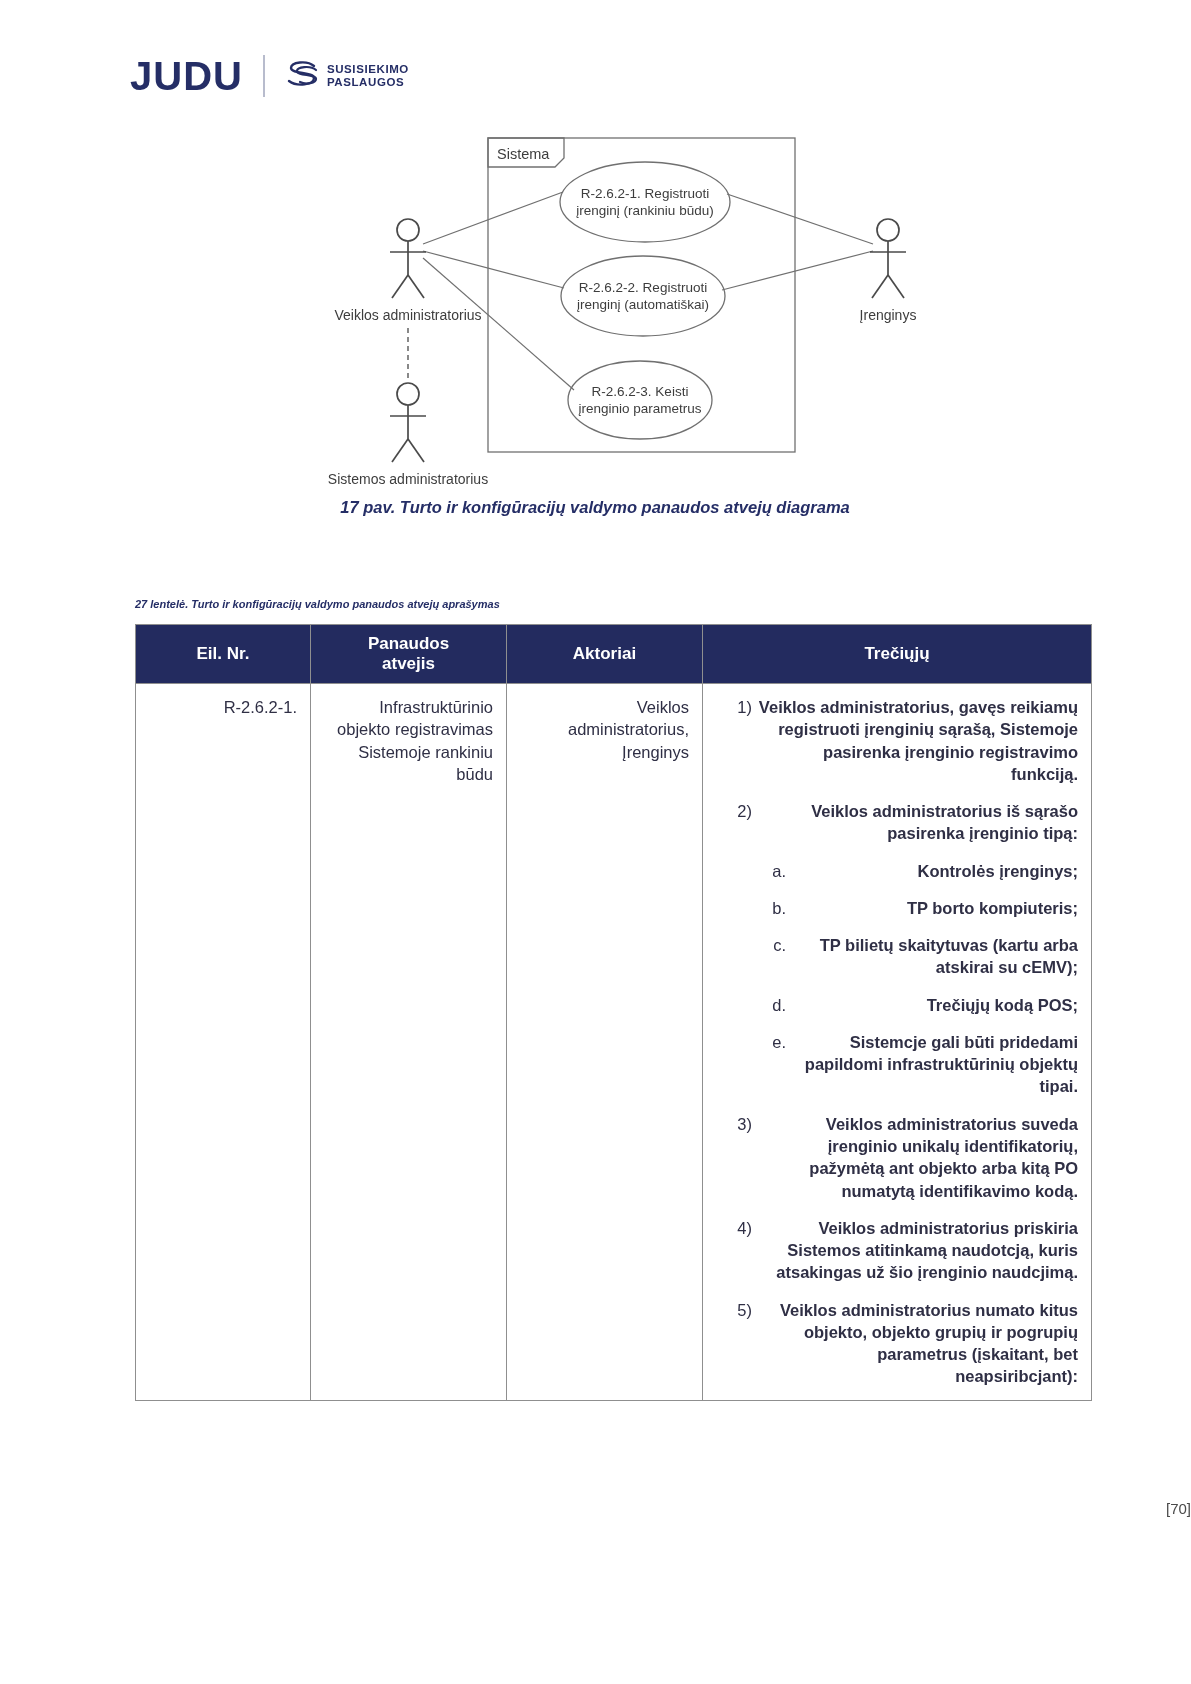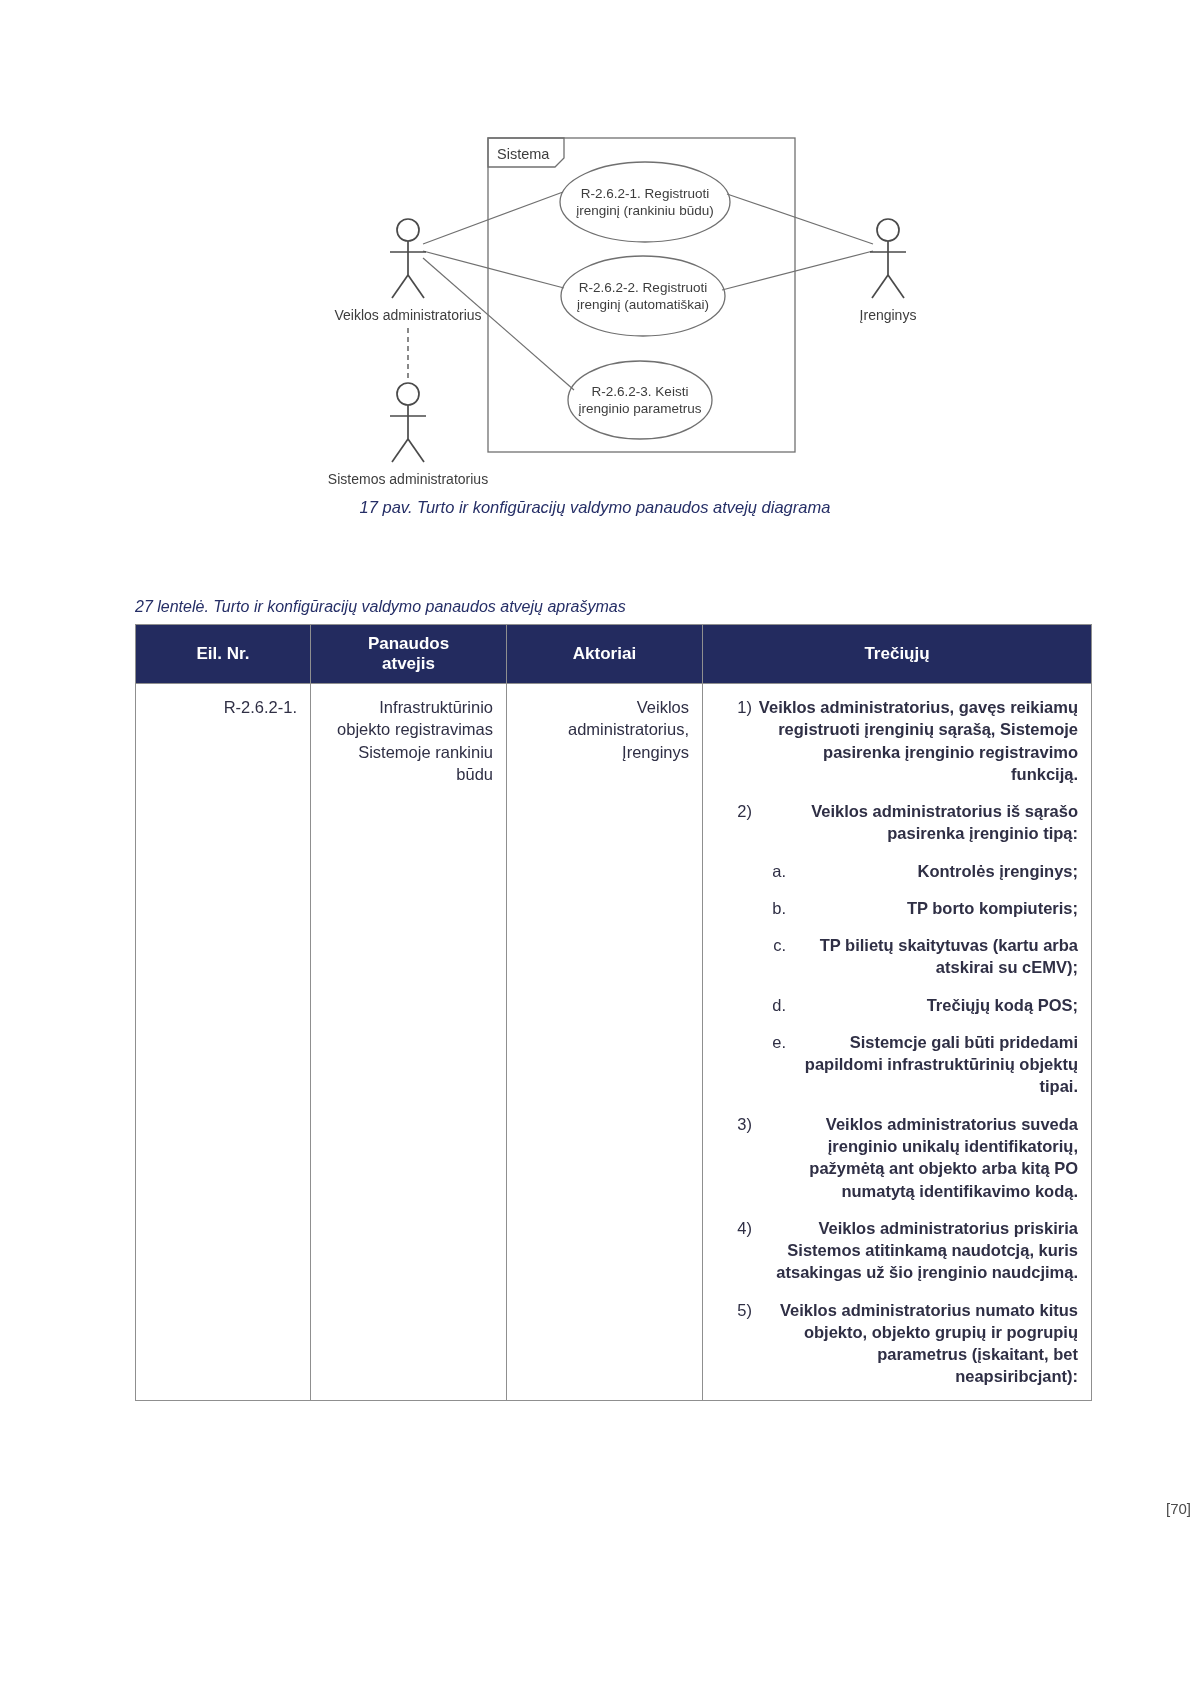--- a/index.html
+++ b/index.html
@@ -33,30 +33,30 @@
   .uc-label{font-size:13.5px;text-anchor:middle;}
   .actor-label{font-size:14px;text-anchor:middle;}
   .sys-label{font-size:14.5px;}
   .shape{fill:none;stroke:#707070;stroke-width:1.3;}
   .assoc{stroke:#707070;stroke-width:1.2;}
   .actor-stroke{stroke:#4a4a4a;stroke-width:1.7;fill:none;}
   .dashed{stroke:#4a4a4a;stroke-width:1.3;stroke-dasharray:5 4;}
   
   .fig-caption{
     position:absolute;left:135px;top:498px;width:920px;
-    text-align:center;font-weight:400;font-style:italic;
+    text-align:center;font-weight:700;font-style:italic;
     font-size:16.5px;color:#252e66;
   }
   .body-par{
     position:absolute;left:135px;top:534px;width:956px;
     font-size:17.5px;line-height:1.48;text-align:justify;color:#33334a;margin:0;
   }
   .table-caption{
     position:absolute;left:135px;top:598px;width:956px;
-    font-weight:400;font-style:italic;font-size:16px;color:#252e66;
+    font-weight:700;font-style:italic;font-size:11px;color:#252e66;
   }
   
   .doc-table{
     position:absolute;left:135px;top:624px;width:956px;
     border-collapse:collapse;table-layout:fixed;
     font-size:16.5px;color:#2f2f45;
   }
   .doc-table th{
     background:#232b5f;color:#ffffff;font-weight:700;
     padding:9px 8px;border:1px solid #8f8f8f;
@@ -77,20 +77,36 @@
   .footer{
     position:absolute;left:0;top:1500px;width:1191px;
     text-align:right;font-size:15px;color:#4a4a4a;
   }
 </style>
 </head>
 <body>
 
 <div class="page">
 
+  <header class="logo-row">
+    <div class="brand">JUDU</div>
+    <div class="logo-divider"></div>
+    <div class="partner">
+      <span>
+        <svg width="34" height="28" viewBox="0 0 34 28">
+          <path d="M29,6 C22,0 6,2 6,8 C6,14 29,12 29,18 C29,25 12,27 4,21" fill="none" stroke="#252e66" stroke-width="2.4" stroke-linecap="round"></path>
+          <path d="M31,10 C25,5 12,7 12,11 C12,16 31,14 31,19 C31,23 21,25 15,22" fill="none" stroke="#252e66" stroke-width="2.2" stroke-linecap="round"></path>
+        </svg>
+      </span>
+      <div class="partner-text">
+        <span>SUSISIEKIMO</span>
+        <span>PASLAUGOS</span>
+      </div>
+    </div>
+  </header>
 
   <svg class="diagram" width="650" height="370" viewBox="0 0 650 370">
 
     <g>
       <line class="assoc" x1="133" y1="116" x2="273" y2="64"></line>
       <line class="assoc" x1="133" y1="123" x2="274" y2="160"></line>
       <line class="assoc" x1="133" y1="130" x2="284" y2="262"></line>
       <line class="assoc" x1="583" y1="116" x2="437" y2="66"></line>
       <line class="assoc" x1="583" y1="123" x2="432" y2="162"></line>
     </g>

